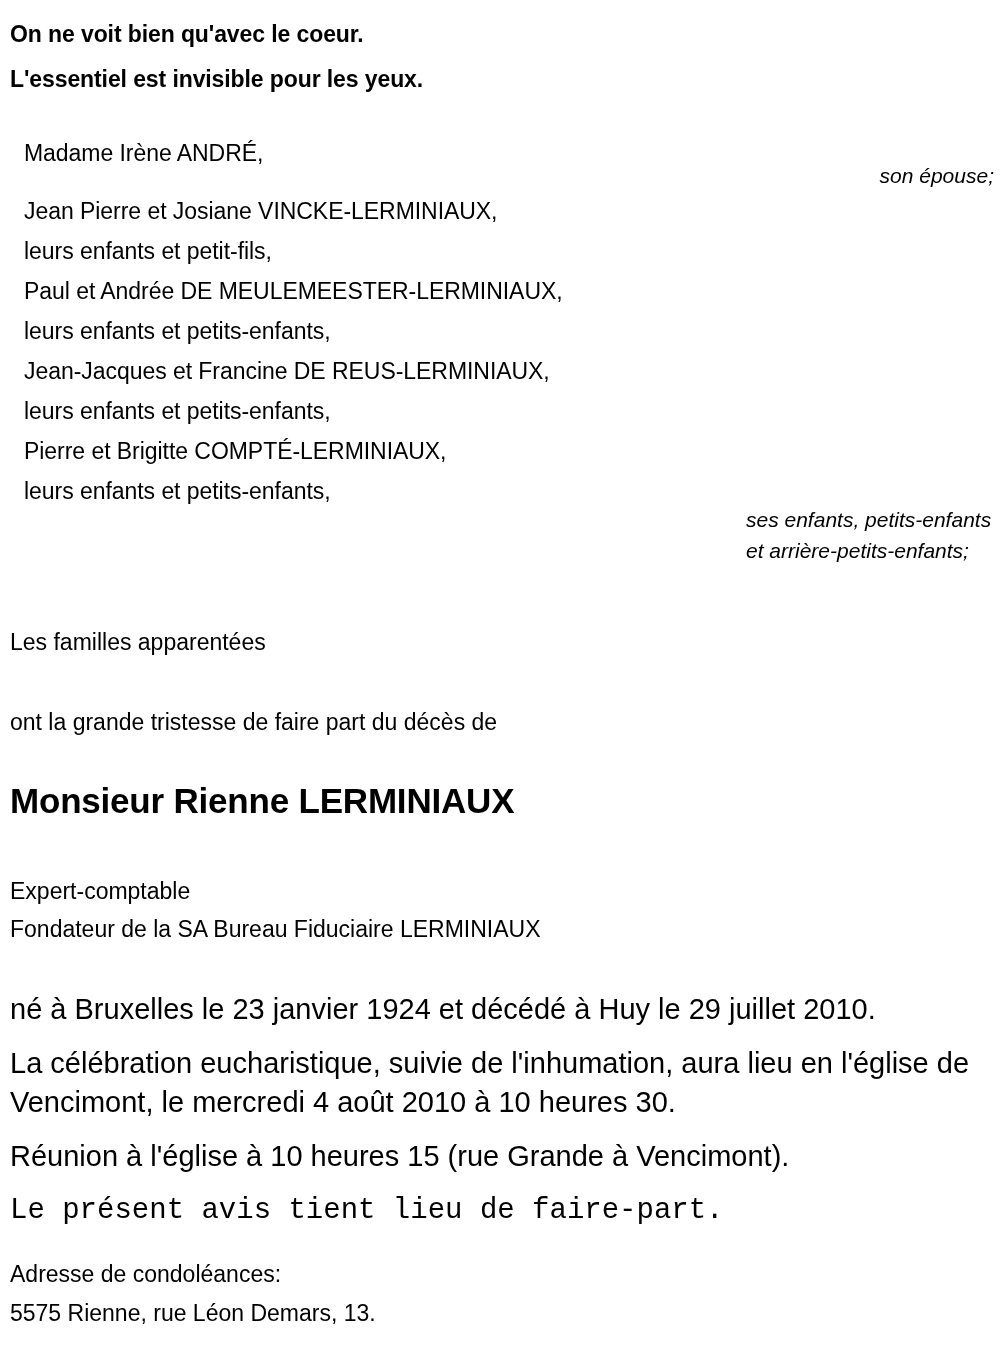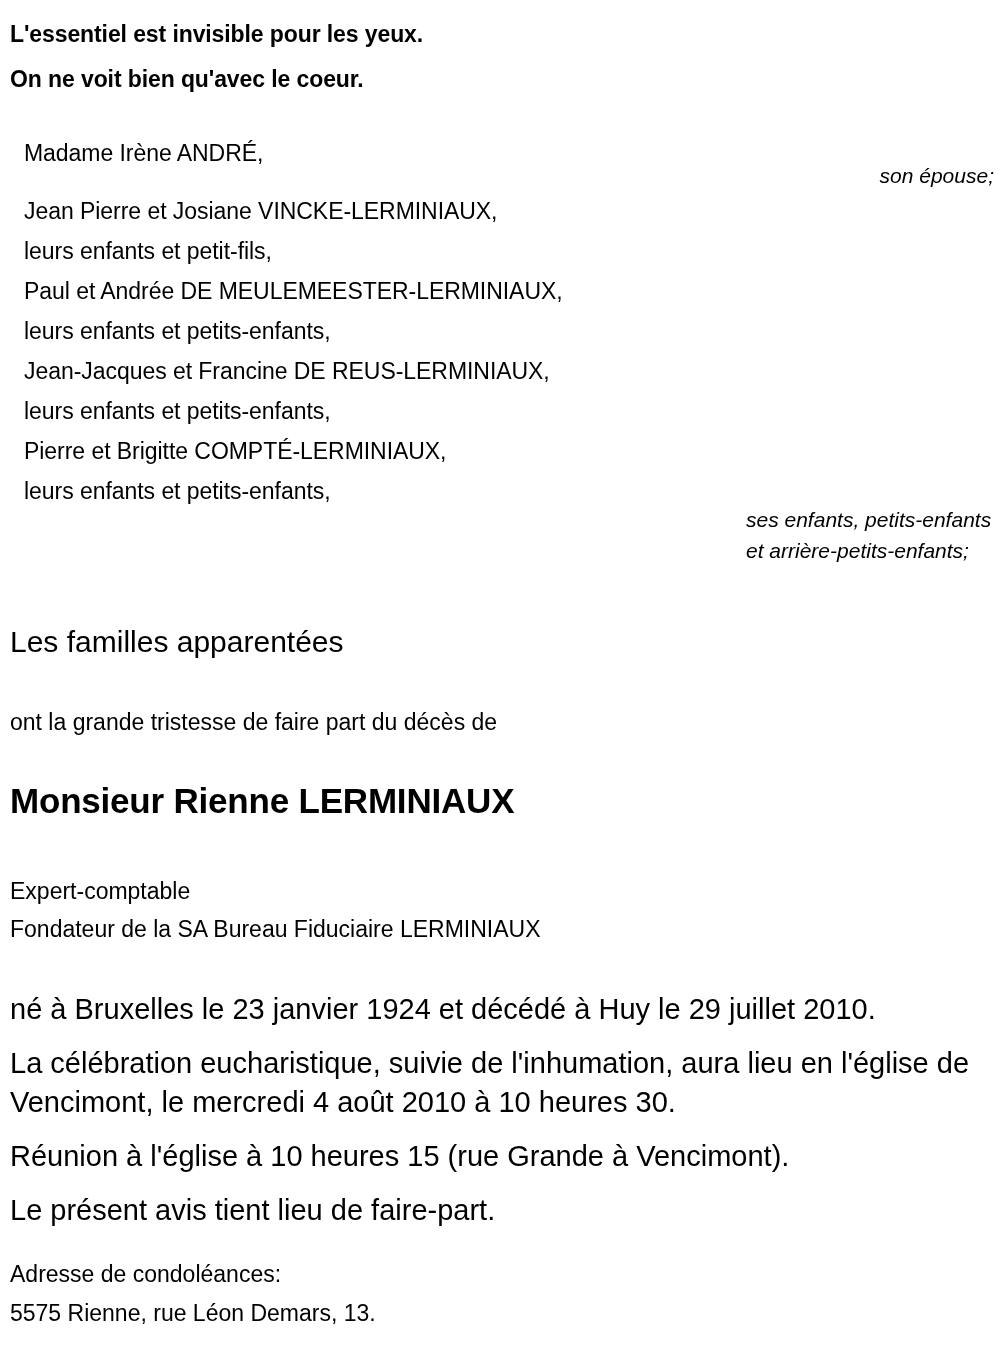--- a/index.html
+++ b/index.html
@@ -73,21 +73,21 @@
     font-style: italic;
     font-size: 21px;
     line-height: 31px;
   }
 
   
   .apparentees {
     position: absolute;
     left: 10px;
     top: 622px;
-    font-size: 30px;
+    font-size: 23px;
     line-height: 40px;
     white-space: nowrap;
   }
   .leadin {
     position: absolute;
     left: 10px;
     top: 702px;
     font-size: 23px;
     line-height: 40px;
     white-space: nowrap;
@@ -123,43 +123,43 @@
     position: absolute;
     left: 10px;
     top: 990px;
     width: 968px;
   }
   .details p {
     margin: 0 0 15px 0;
     font-size: 29px;
     line-height: 39px;
   }
-  .details p:last-child { margin-bottom: 0; }
+  .details p:last-child { margin-bottom: 0; font-family: Liberation Mono, monospace; }
 
   
   .condolences {
     position: absolute;
     left: 10px;
     top: 1255px;
     width: 960px;
   }
   .condolences .line {
     font-size: 23px;
     line-height: 39px;
     white-space: nowrap;
   }
 </style>
 </head>
 <body>
 
 <div class="page">
 
   <div class="epigraph">
+    <div class="line">On ne voit bien qu'avec le coeur.</div>
     <div class="line">L'essentiel est invisible pour les yeux.</div>
-    <div class="line">On ne voit bien qu'avec le coeur.</div>
   </div>
 
   <div class="survivors">
     <div class="nameline">Madame Irène ANDRÉ,</div>
     <div class="relation-inline">son épouse;</div>
     <div class="gap-sm"></div>
     <div class="nameline">Jean Pierre et Josiane VINCKE-LERMINIAUX,</div>
     <div class="nameline">leurs enfants et petit-fils,</div>
     <div class="nameline">Paul et Andrée DE MEULEMEESTER-LERMINIAUX,</div>
     <div class="nameline">leurs enfants et petits-enfants,</div>

